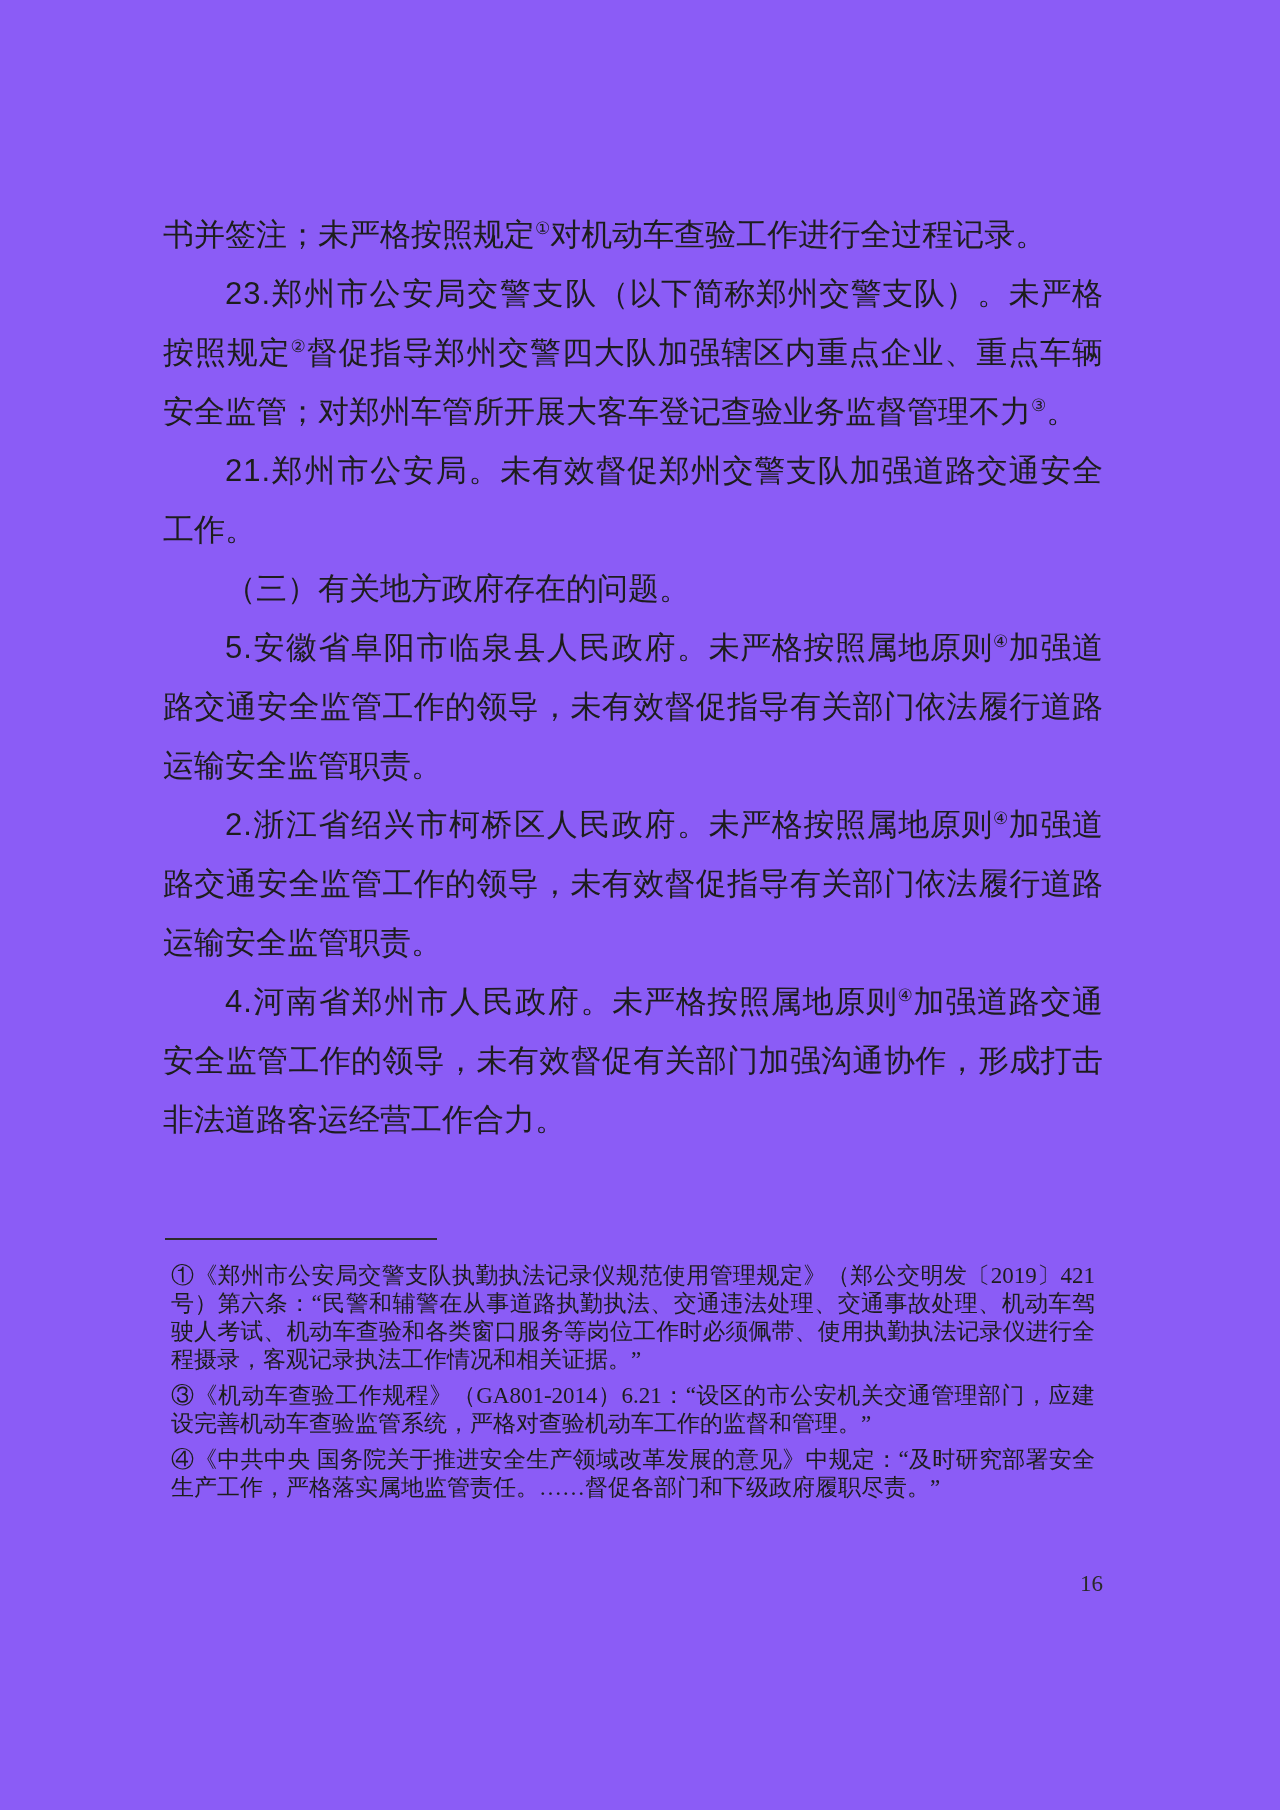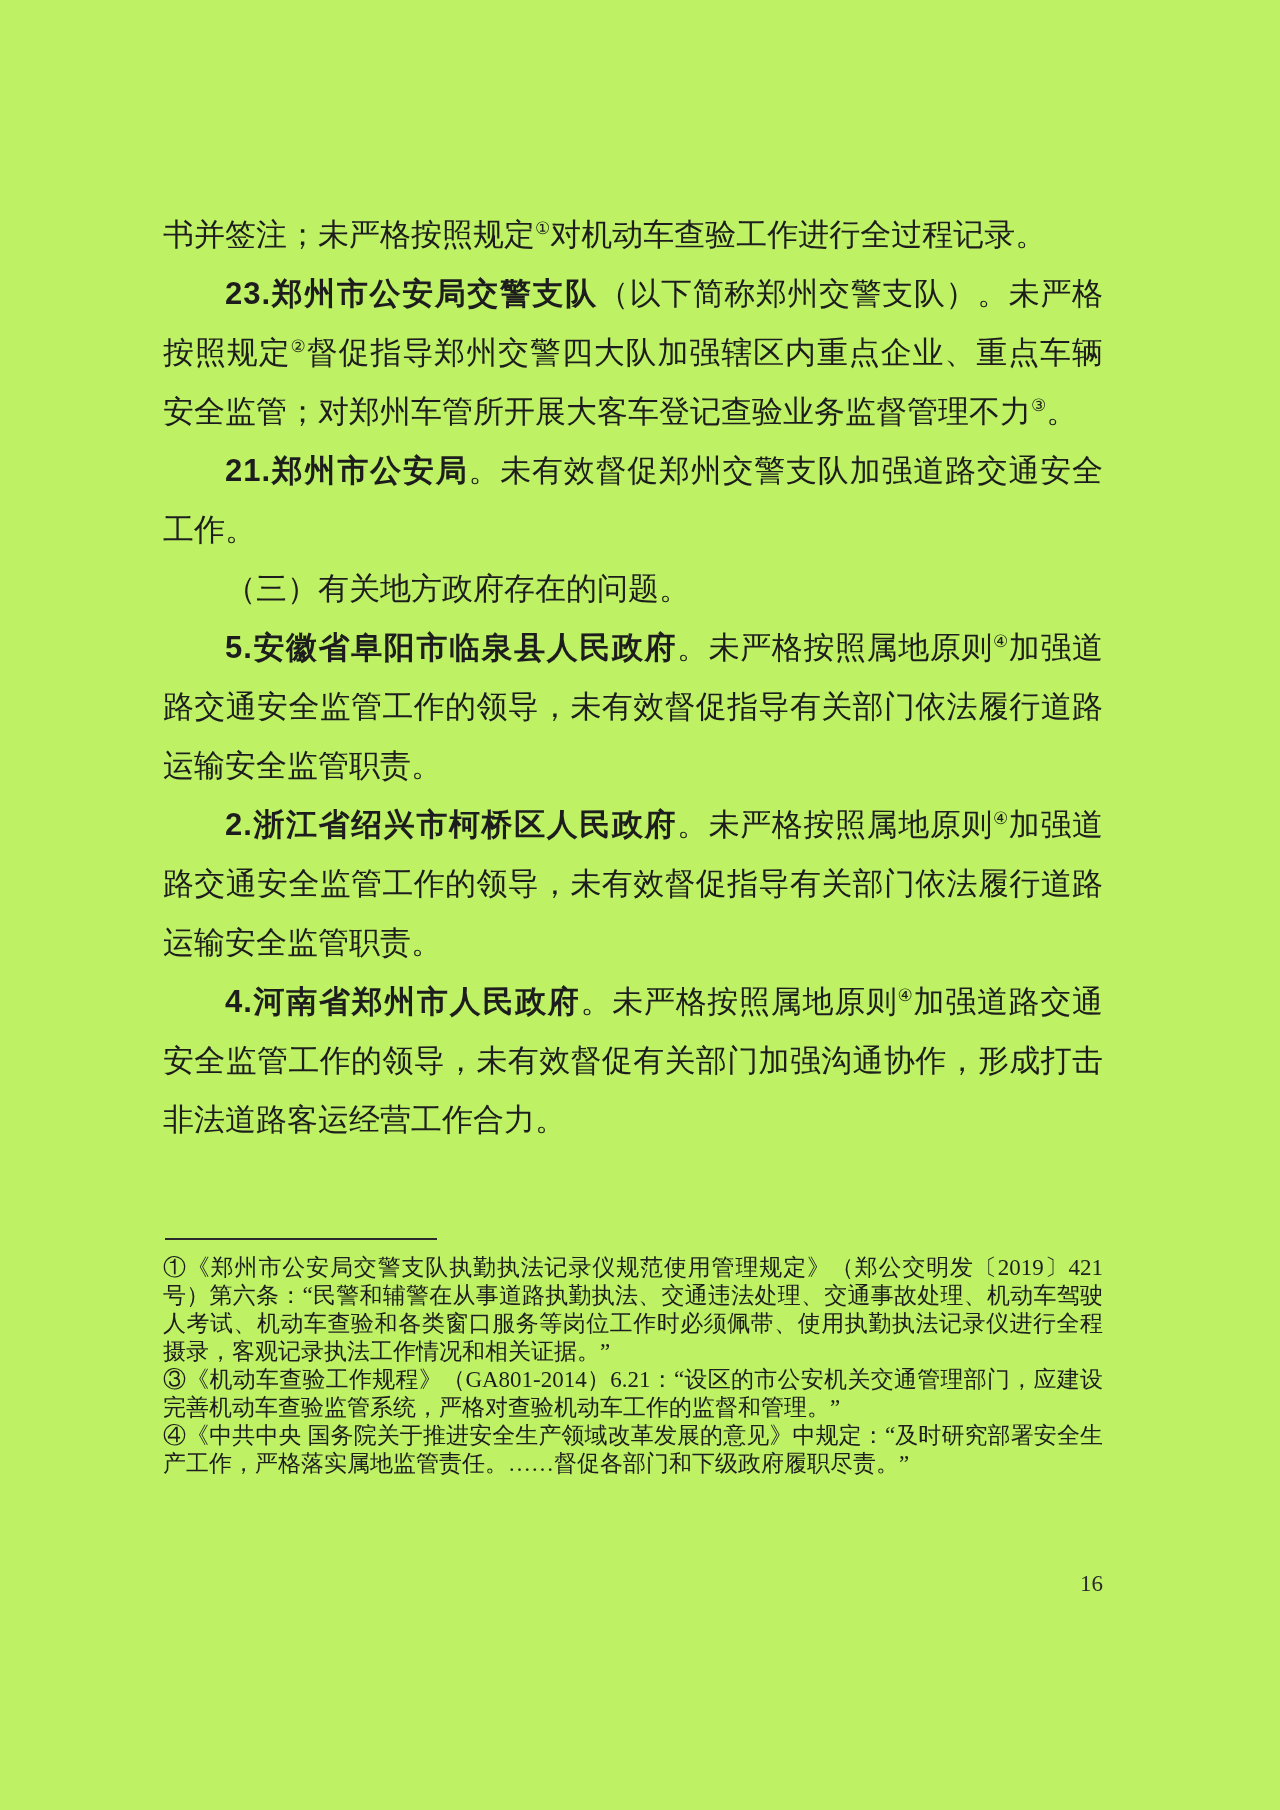--- a/index.html
+++ b/index.html
@@ -5,21 +5,21 @@
   html, body {
     margin: 0;
     padding: 0;
     background: #e8e8e8;
   }
   .page {
     position: relative;
     width: 1280px;
     height: 1810px;
     margin: 0 auto;
-    background: #bef264;
+    background: #8b5cf6;
     color: #1d1d1d;
     font-family: "Liberation Serif", serif;
     overflow: hidden;
   }
   .main-text {
     position: absolute;
     left: 163px;
     top: 205px;
     width: 940px;
     font-size: 31px;
@@ -28,21 +28,21 @@
   }
   .main-text p {
     margin: 0;
     padding: 0;
   }
   .para.indent {
     text-indent: 2em;
   }
   .lead {
     font-family: "Liberation Sans", sans-serif;
-    font-weight: bold;
+    font-weight: normal;
     letter-spacing: 1px;
   }
   .fnref {
     font-size: 0.55em;
     vertical-align: super;
     line-height: 0;
   }
   .footnote-divider {
     position: absolute;
     left: 165px;
@@ -54,21 +54,21 @@
   .footnotes {
     position: absolute;
     left: 163px;
     top: 1254px;
     width: 940px;
     font-size: 23px;
     line-height: 28px;
     text-align: justify;
   }
   .footnotes p {
-    margin: 0;
+    margin: 8px;
     padding: 0;
   }
   .page-number {
     position: absolute;
     left: 163px;
     top: 1570px;
     width: 940px;
     text-align: right;
     font-size: 23px;
     line-height: 28px;

